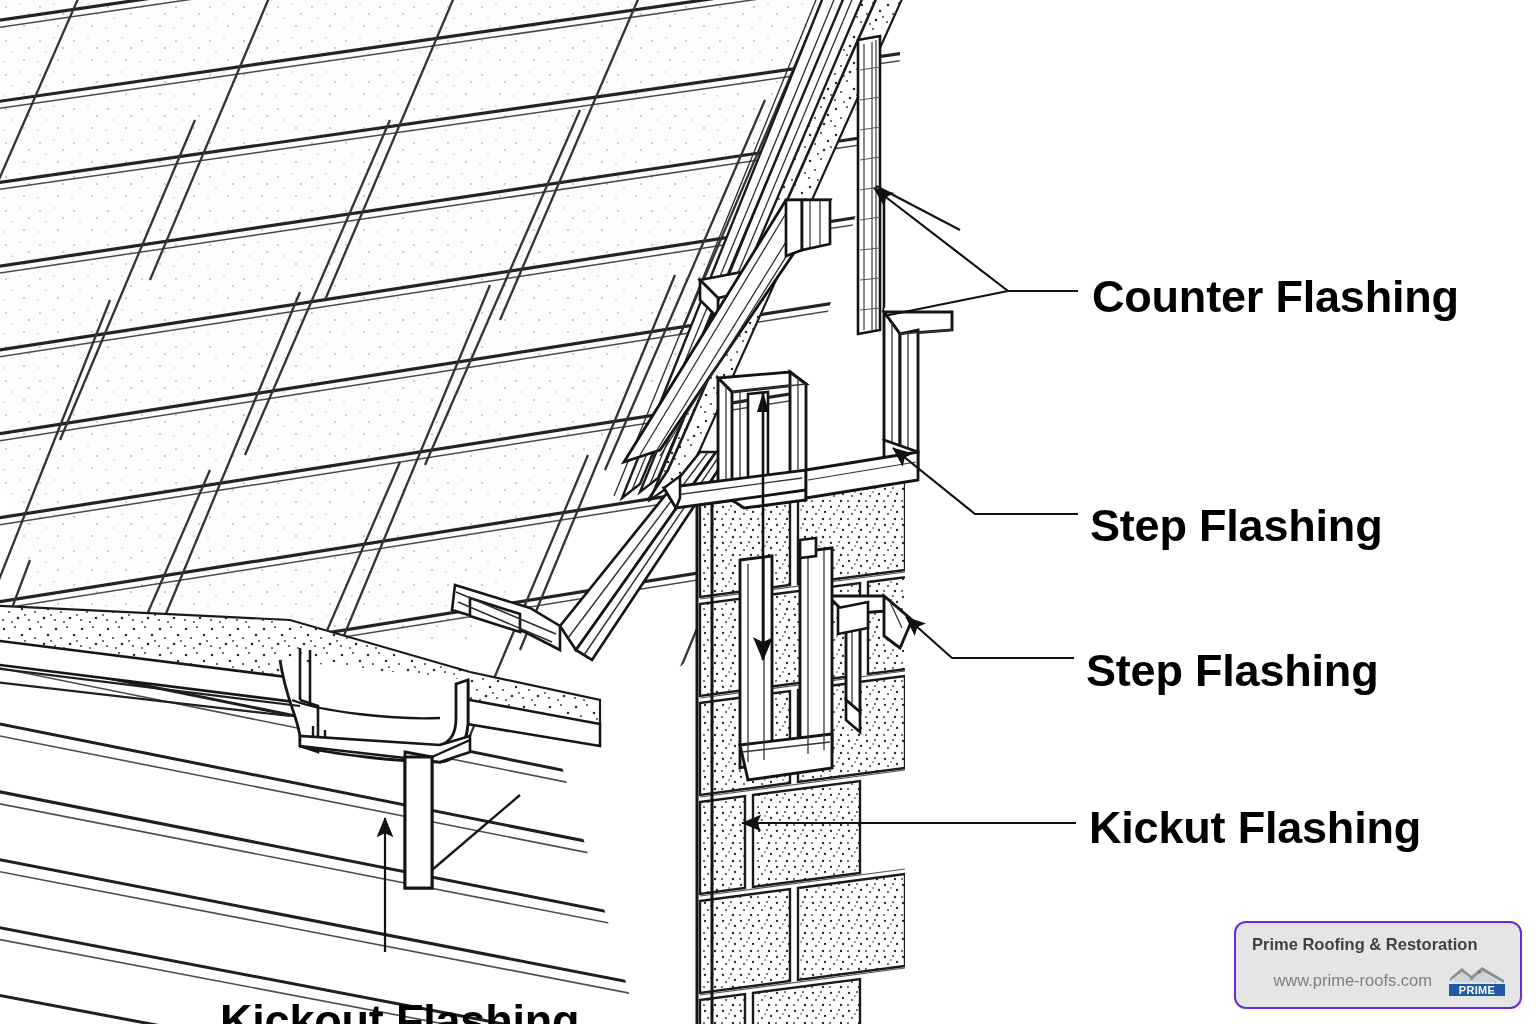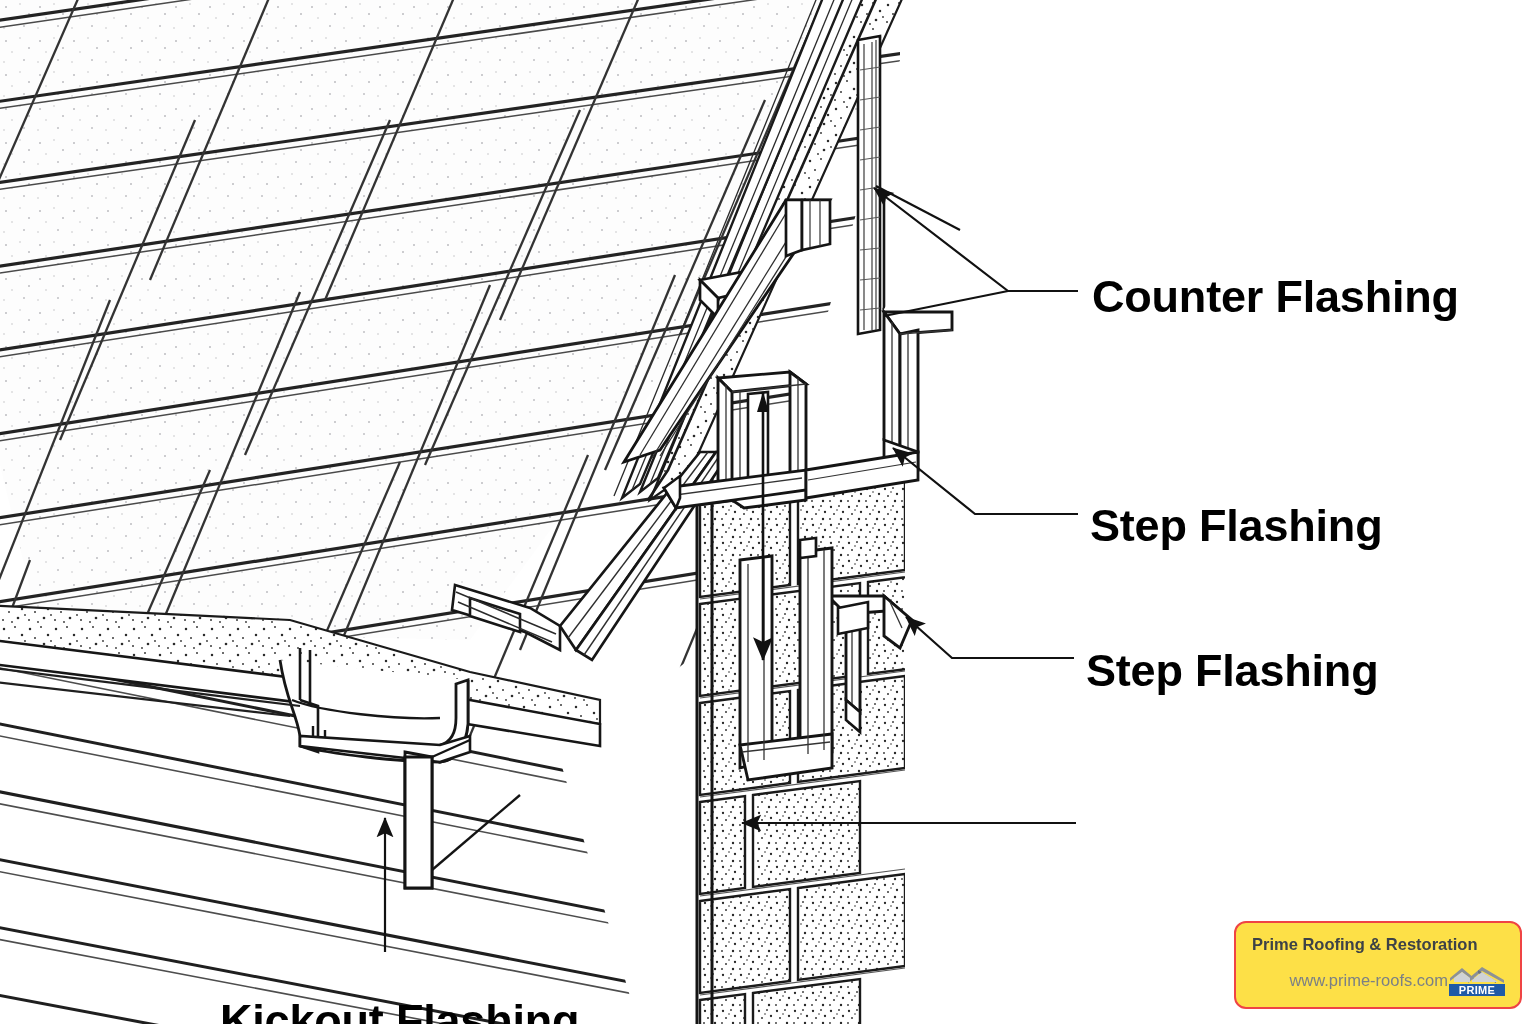--- a/index.html
+++ b/index.html
@@ -37,44 +37,44 @@
   }
   .label-lg { font-size: 45px; }
 
   
   #watermark {
     position: absolute;
     left: 1234px;
     top: 921px;
     width: 288px;
     height: 88px;
-    border: 2px solid #ef4444;
+    border: 2px solid #6d28d9;
     border-radius: 12px;
-    background: #fde047;
+    background: #e5e5e5;
     box-sizing: border-box;
     display: flex;
     flex-direction: column;
     justify-content: center;
     padding: 6px 14px 6px 12px;
     box-sizing: border-box;
   }
   #wm-line1 {
     font-family: "Liberation Sans", sans-serif;
     font-weight: bold;
     font-size: 16.5px;
     color: #3d4247;
     text-align: left;
     line-height: 20px;
     padding-left: 4px;
   }
   #wm-row2 {
     display: flex;
     align-items: center;
     justify-content: flex-end;
-    gap: 0;
+    gap: 16px;
     margin-top: 9px;
   }
   #wm-url {
     font-family: "Liberation Sans", sans-serif;
     font-size: 16.5px;
     color: #7b8085;
     line-height: 20px;
   }
   #wm-logo {
     width: 58px;
@@ -530,20 +530,21 @@
       <path d="M 385 952 L 385 818" marker-end="url(#arrowSolid)"></path>
     </g>
   </svg>
 
   <div class="label label-lg" style="left:1092px; top:271px;">Counter Flashing</div>
 
   <div class="label label-lg" style="left:1090px; top:500px;">Step Flashing</div>
 
   <div class="label label-lg" style="left:1086px; top:645px;">Step Flashing</div>
 
+  <div class="label label-lg" style="left:1089px; top:802px;">Kickut Flashing</div>
 
   <div class="label label-lg" style="left:220px; top:995px;">Kickout Flashing</div>
 
   <div id="watermark">
     <div id="wm-line1">Prime Roofing &amp; Restoration</div>
     <div id="wm-row2">
       <span id="wm-url">www.prime-roofs.com</span>
       <span id="wm-logo">
         <svg viewBox="0 0 58 34" width="58" height="34" xmlns="http://www.w3.org/2000/svg">
 

